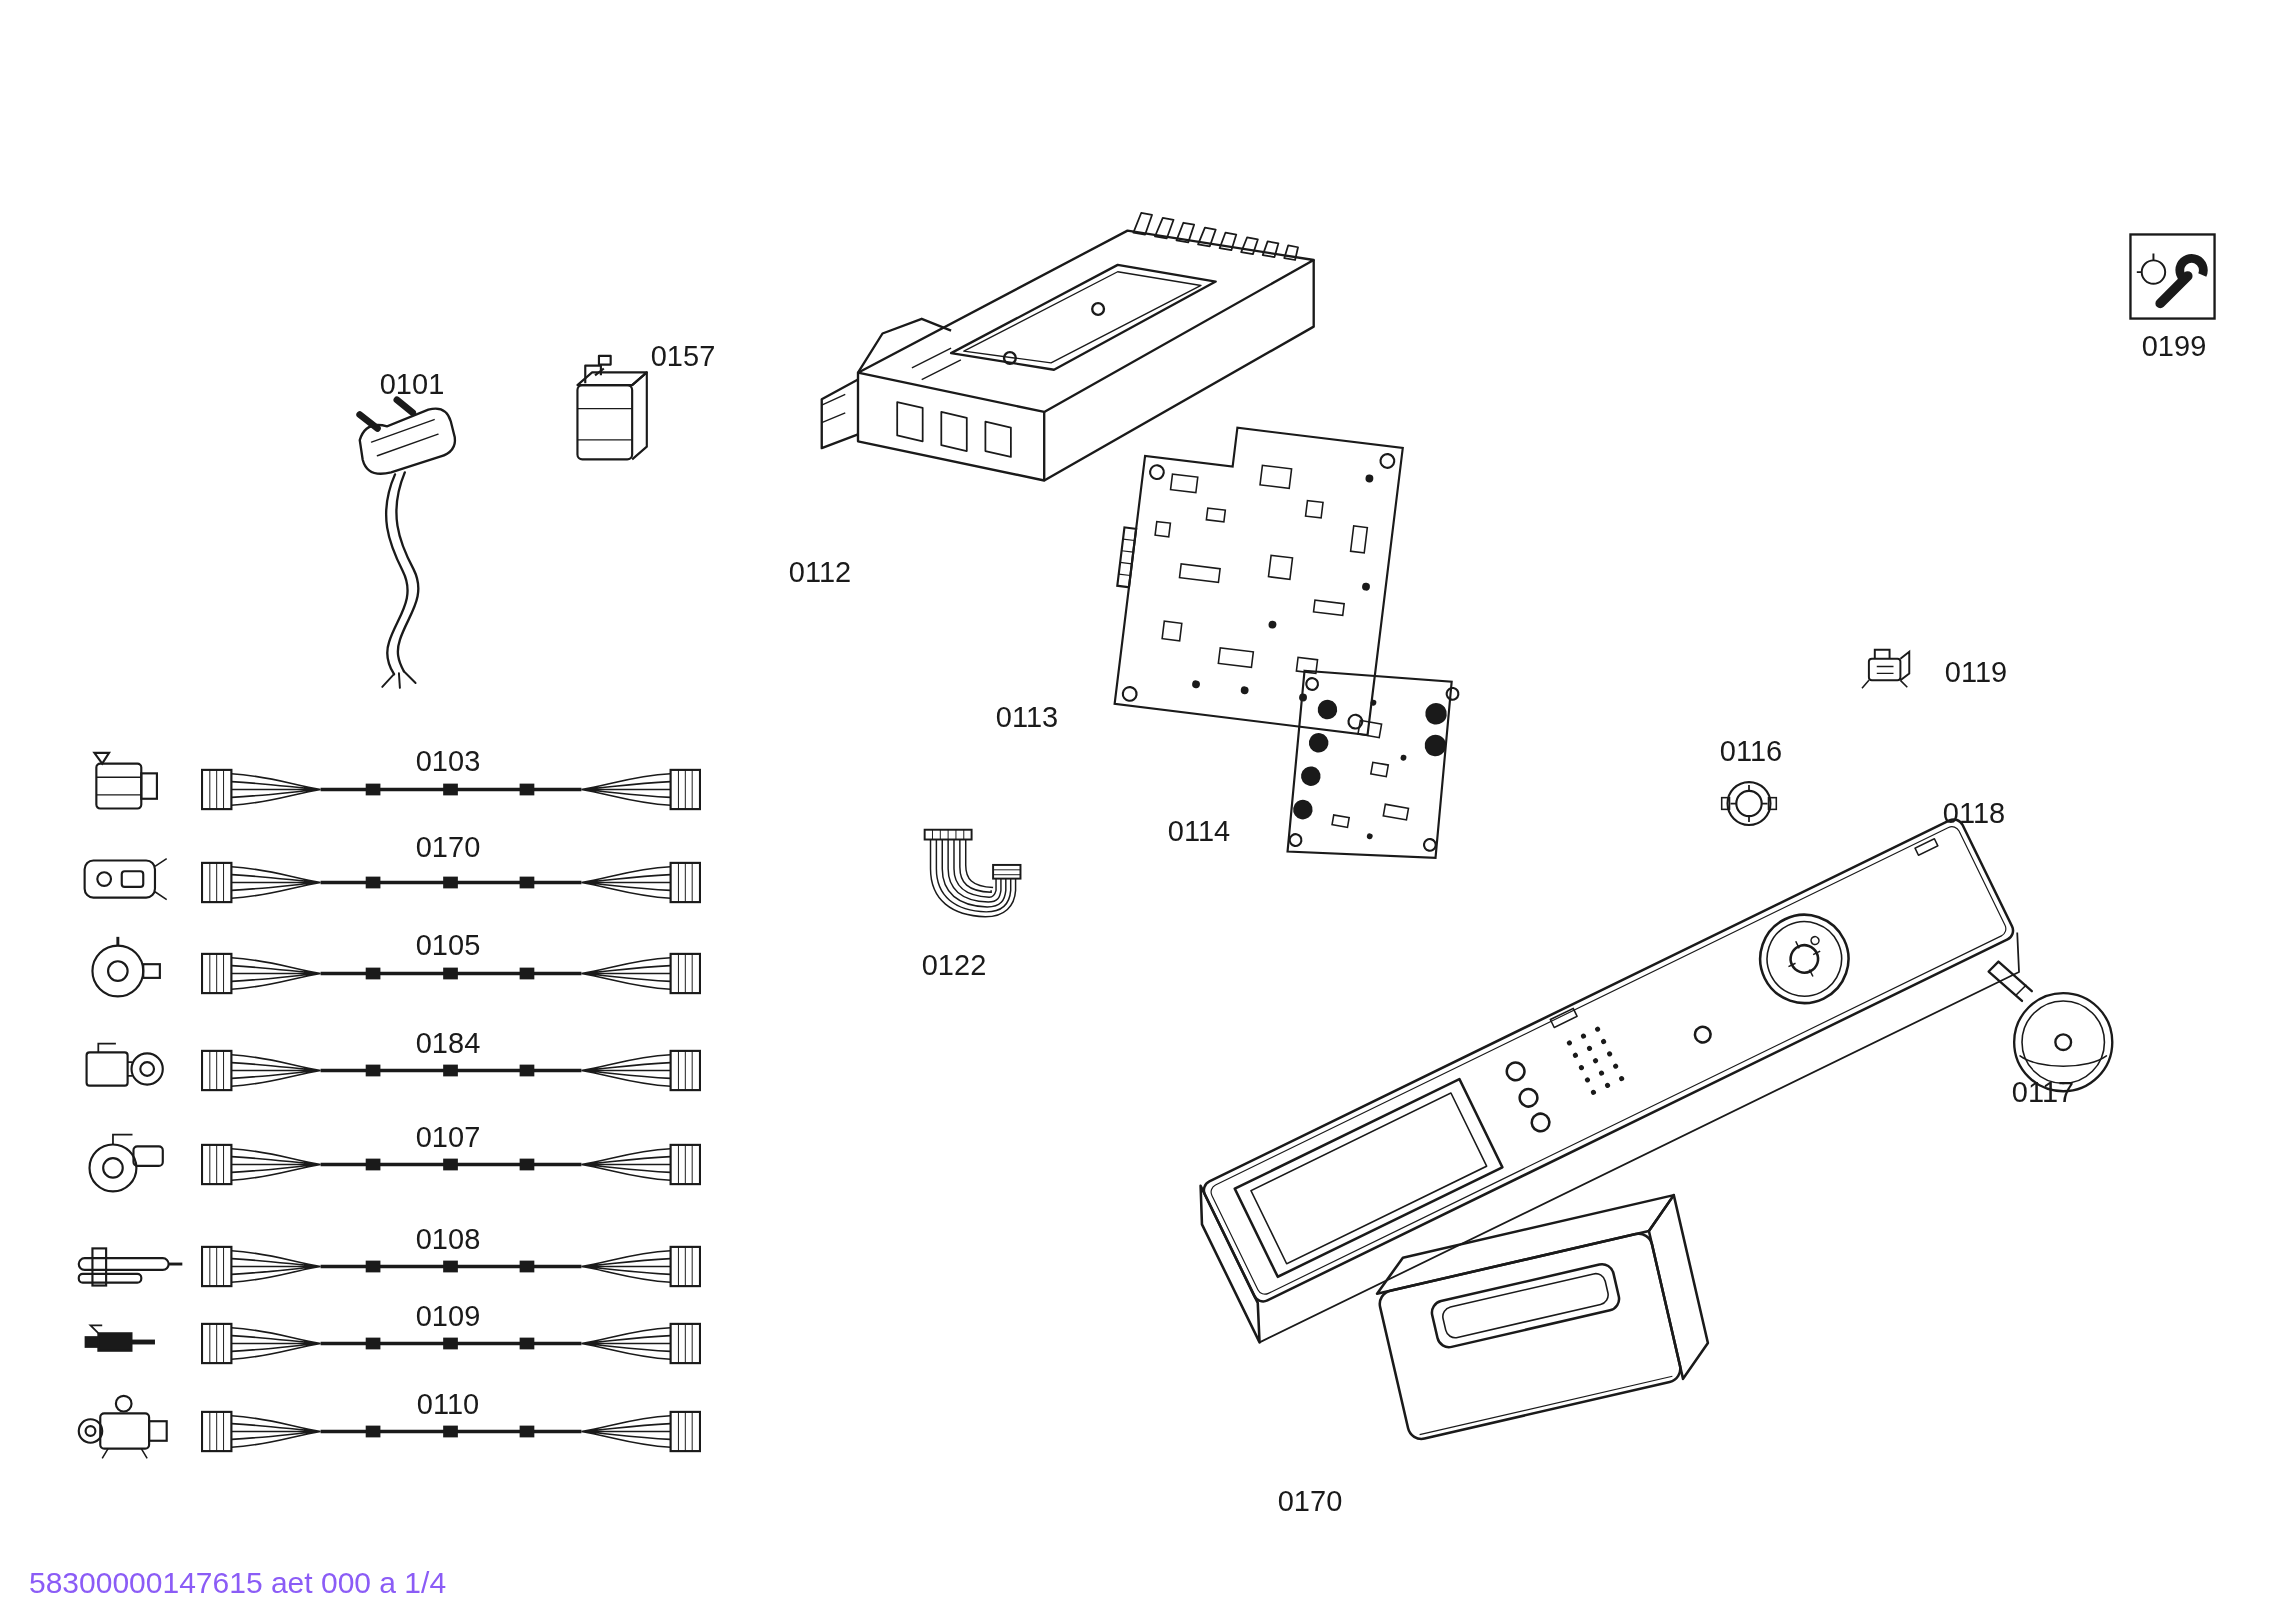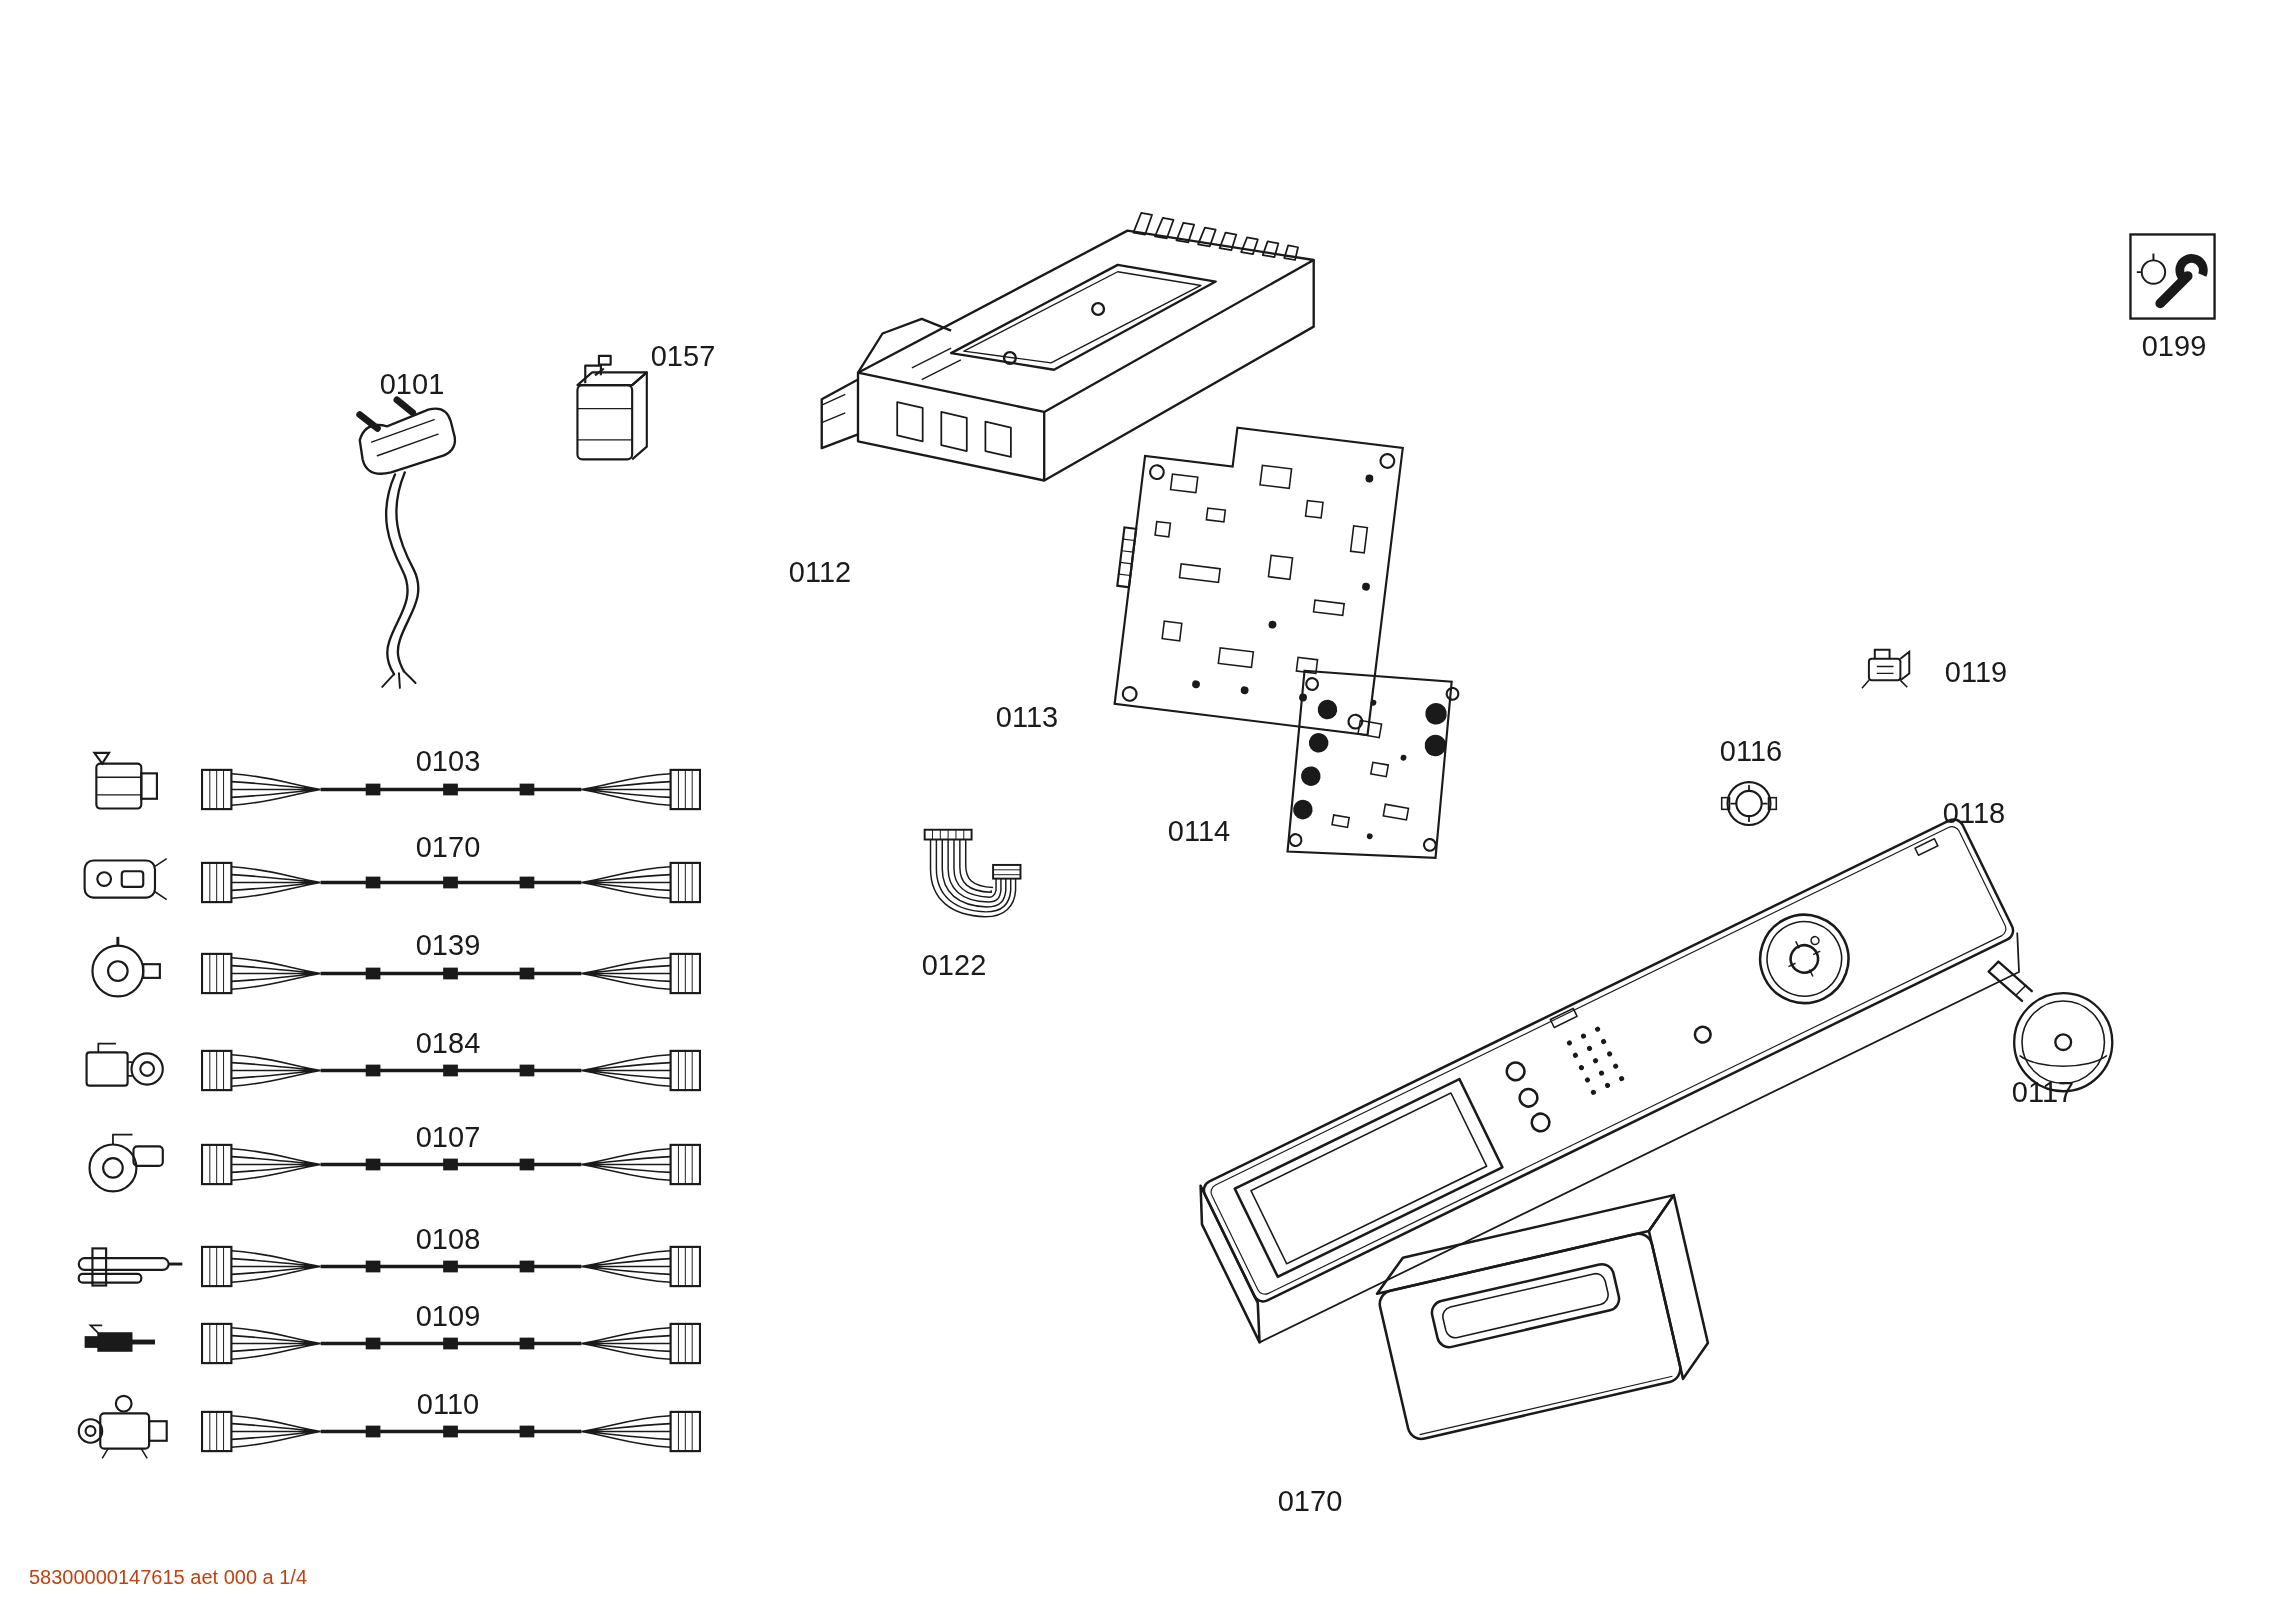--- a/index.html
+++ b/index.html
@@ -1,20 +1,20 @@
 <!DOCTYPE html>
 <html><head>
 <meta charset="utf-8">
 <style>
   html,body{margin:0;padding:0;background:#fff;}
   #canvas{position:relative;width:2293px;height:1621px;background:#ffffff;overflow:hidden;
           font-family:"Liberation Sans",sans-serif;color:#1a1a1a;}
   .label{position:absolute;font-size:29px;line-height:1;white-space:nowrap;
          transform:translate(-50%,-50%);color:#1a1a1a;}
-  .footer{position:absolute;left:29px;top:1566px;font-size:20px;color:#c2410c;white-space:nowrap;}
+  .footer{position:absolute;left:29px;top:1566px;font-size:30px;color:#8b5cf6;white-space:nowrap;}
   .part{position:absolute;}
   .row{position:absolute;left:69px;width:667px;height:94px;}
   .row .c-icon{position:absolute;left:0;top:0;}
   .row .harness{position:absolute;left:132px;top:17.6px;}
   svg{display:block;overflow:visible;}
 </style>
 </head>
 <body>
 
 <div id="canvas">
@@ -39,21 +39,21 @@
   </svg>
 
   <div class="label" style="left:412px;top:384px">0101</div>
   <div class="label" style="left:683px;top:356px">0157</div>
   <div class="label" style="left:820px;top:572px">0112</div>
   <div class="label" style="left:1027px;top:717px">0113</div>
   <div class="label" style="left:1199px;top:831px">0114</div>
   <div class="label" style="left:954px;top:965px">0122</div>
   <div class="label" style="left:448px;top:761px">0103</div>
   <div class="label" style="left:448px;top:847px">0170</div>
-  <div class="label" style="left:448px;top:945px">0139</div>
+  <div class="label" style="left:448px;top:945px">0105</div>
   <div class="label" style="left:448px;top:1043px">0184</div>
   <div class="label" style="left:448px;top:1137px">0107</div>
   <div class="label" style="left:448px;top:1239px">0108</div>
   <div class="label" style="left:448px;top:1316px">0109</div>
   <div class="label" style="left:448px;top:1404px">0110</div>
   <div class="label" style="left:1751px;top:751px">0116</div>
   <div class="label" style="left:2043px;top:1092px">0117</div>
   <div class="label" style="left:1974px;top:813px">0118</div>
   <div class="label" style="left:1976px;top:672px">0119</div>
   <div class="label" style="left:1310px;top:1501px">0170</div>

